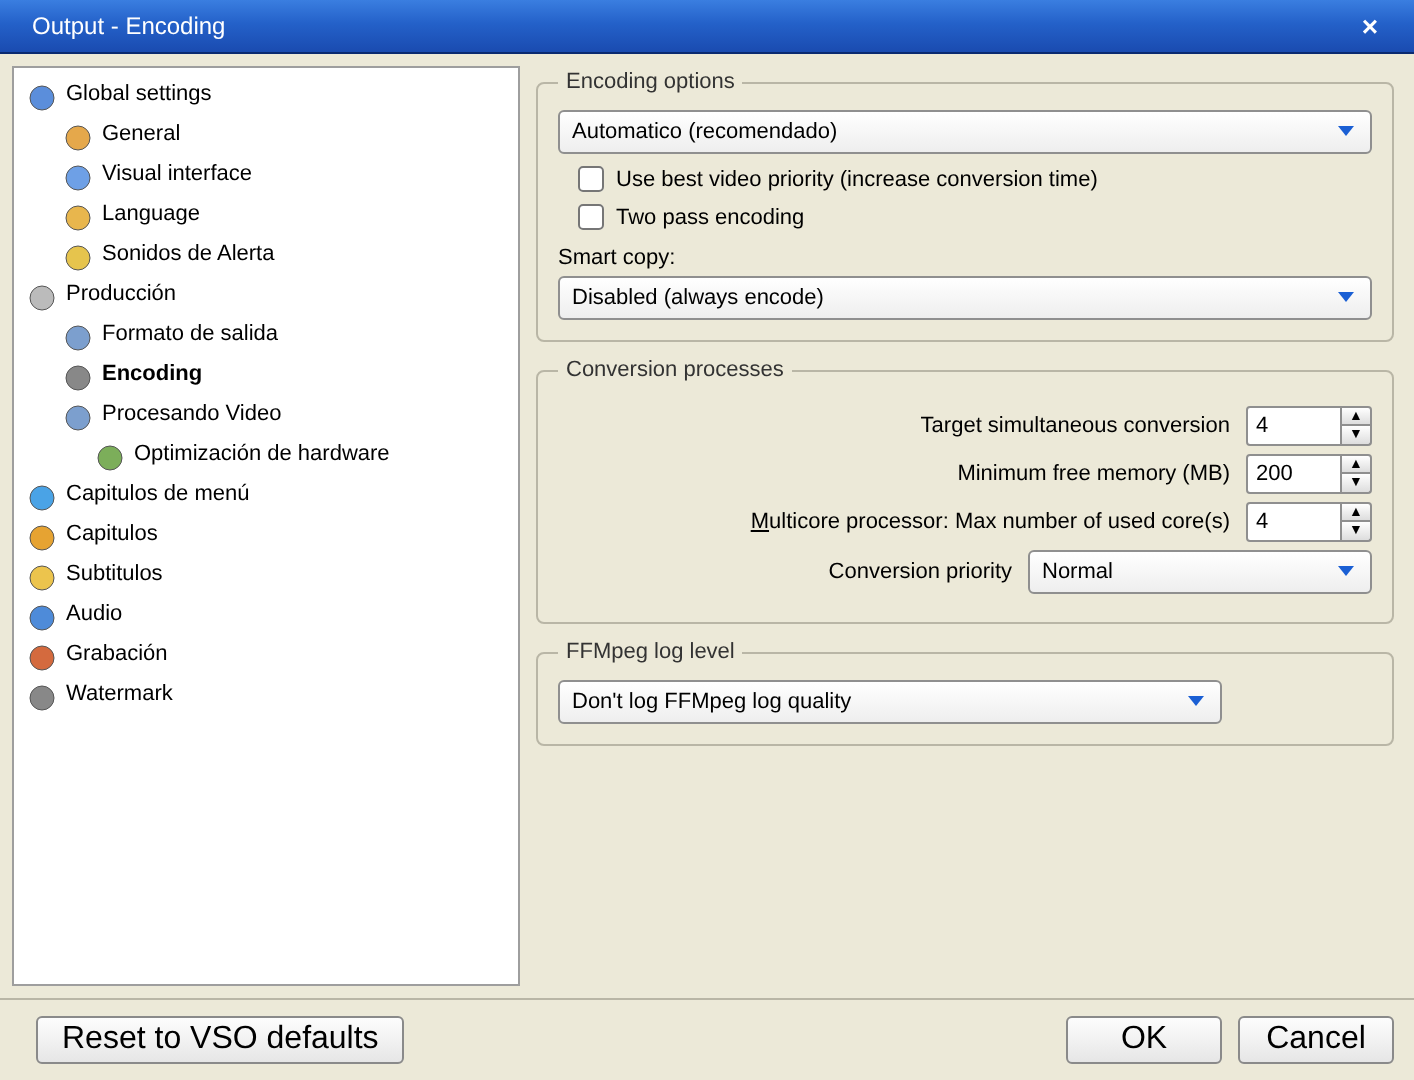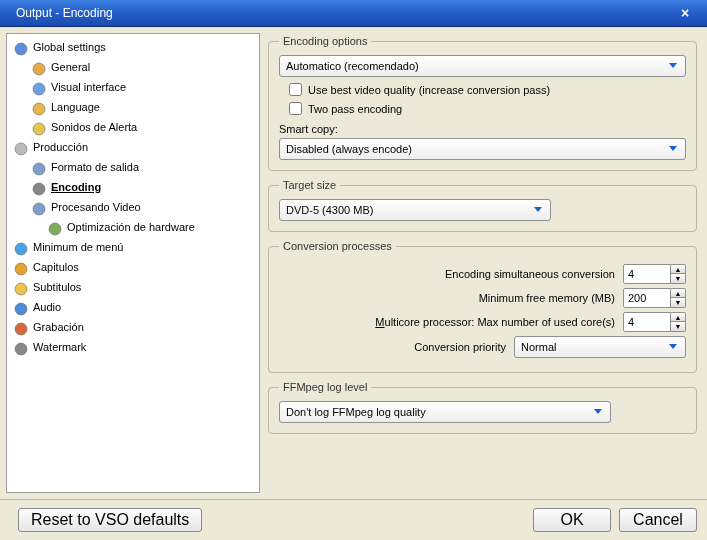--- a/index.html
+++ b/index.html
@@ -7,21 +7,21 @@
 .titlebar{height:26px;background:linear-gradient(to bottom,#3a7ee0 0%,#2461c9 45%,#1a4bb0 100%);color:#fff;display:flex;align-items:center;padding:0 12px;font-size:12px;border-bottom:1px solid #0a2a70}
 .titlebar .title{flex:1;padding-left:4px}
 .titlebar .closebtn{width:20px;height:18px;display:flex;align-items:center;justify-content:center;cursor:pointer;font-size:14px;font-weight:bold}
 .body{flex:1;display:flex;padding:6px;gap:6px;min-height:0}
 .sidebar{width:244px;background:#fff;border:1px solid #9e9e9e;overflow:auto;padding:6px 4px}
 .tree .node{display:flex;align-items:flex-start;height:18px;padding:1px 2px;cursor:pointer;white-space:nowrap}
 .tree .node .icon{width:16px;height:16px;margin-right:4px;flex:0 0 16px}
 .tree .lvl0{padding-left:2px}
 .tree .lvl1{padding-left:20px}
 .tree .lvl2{padding-left:36px}
-.tree .selected .label{font-weight:bold;text-decoration:underline}
+.tree .selected .label{font-weight:bold;}
 .main{flex:1;background:#ece9d8;display:flex;flex-direction:column;overflow:hidden}
 .main-scroll{flex:1;overflow:auto;padding-right:2px}
 fieldset{border:1px solid #b9b6a6;border-radius:4px;margin:2px 2px 8px 2px;padding:8px 10px 10px 10px;background:#ece9d8}
 legend{padding:0 4px;color:#333}
 .combo{display:flex;align-items:center;background:linear-gradient(#fff,#eee);border:1px solid #8f8f8f;border-radius:3px;height:20px;padding:0 4px 0 6px;cursor:pointer}
 .combo .text{flex:1}
 .combo .arrow{width:16px;height:16px;display:flex;align-items:center;justify-content:center}
 .combo .arrow svg{display:block}
 .chkrow{display:flex;align-items:center;margin:6px 0 4px 10px}
 .chkrow input{margin:0 6px 0 0}
@@ -112,21 +112,21 @@
           <div class="node lvl2">
             <span class="icon"><svg width="16" height="16" viewBox="0 0 16 16">
                 <circle cx="8" cy="8" r="6" fill="#7cae5a" stroke="#555" stroke-width="0.5"></circle>
               </svg></span>
             <span class="label">Optimización de hardware</span>
           </div>
           <div class="node lvl0">
             <span class="icon"><svg width="16" height="16" viewBox="0 0 16 16">
                 <circle cx="8" cy="8" r="6" fill="#4aa3e6" stroke="#555" stroke-width="0.5"></circle>
               </svg></span>
-            <span class="label">Minimum de menú</span>
+            <span class="label">Capitulos de menú</span>
           </div>
           <div class="node lvl0">
             <span class="icon"><svg width="16" height="16" viewBox="0 0 16 16">
                 <circle cx="8" cy="8" r="6" fill="#e6a332" stroke="#555" stroke-width="0.5"></circle>
               </svg></span>
             <span class="label">Capitulos</span>
           </div>
           <div class="node lvl0">
             <span class="icon"><svg width="16" height="16" viewBox="0 0 16 16">
                 <circle cx="8" cy="8" r="6" fill="#ecc44d" stroke="#555" stroke-width="0.5"></circle>
@@ -162,54 +162,43 @@
           <div class="combo">
             <span class="text">Automatico (recomendado)</span>
             <span class="arrow">
                 <svg width="12" height="12" viewBox="0 0 12 12">
                   <path d="M2 3 L6 8 L10 3 Z" fill="#1a5fd4"></path>
                 </svg>
               </span>
           </div>
           <label class="chkrow">
             <input type="checkbox" style="">
-            <span>Use best video quality (increase conversion pass)</span>
+            <span>Use best video priority (increase conversion time)</span>
           </label>
           <label class="chkrow">
             <input type="checkbox" style="">
             <span>Two pass encoding</span>
           </label>
           <div class="label-sm">Smart copy:</div>
           <div class="combo">
             <span class="text">Disabled (always encode)</span>
             <span class="arrow">
                 <svg width="12" height="12" viewBox="0 0 12 12">
                   <path d="M2 3 L6 8 L10 3 Z" fill="#1a5fd4"></path>
                 </svg>
               </span>
           </div>
         </fieldset>
 
-        <fieldset>
-          <legend>Target size</legend>
-          <div class="combo" style="width:260px">
-            <span class="text">DVD-5 (4300 MB)</span>
-            <span class="arrow">
-                <svg width="12" height="12" viewBox="0 0 12 12">
-                  <path d="M2 3 L6 8 L10 3 Z" fill="#1a5fd4"></path>
-                </svg>
-              </span>
-          </div>
-        </fieldset>
 
         <fieldset>
           <legend>Conversion processes</legend>
 
           <div class="convrow">
-            <span class="lbl">Encoding simultaneous conversion</span>
+            <span class="lbl">Target simultaneous conversion</span>
             <span class="spinner">
               <input value="4" style="">
               <span class="spbtns">
                   <button>▲</button>
                   <button>▼</button>
                 </span>
             </span>
           </div>
 
           <div class="convrow">

